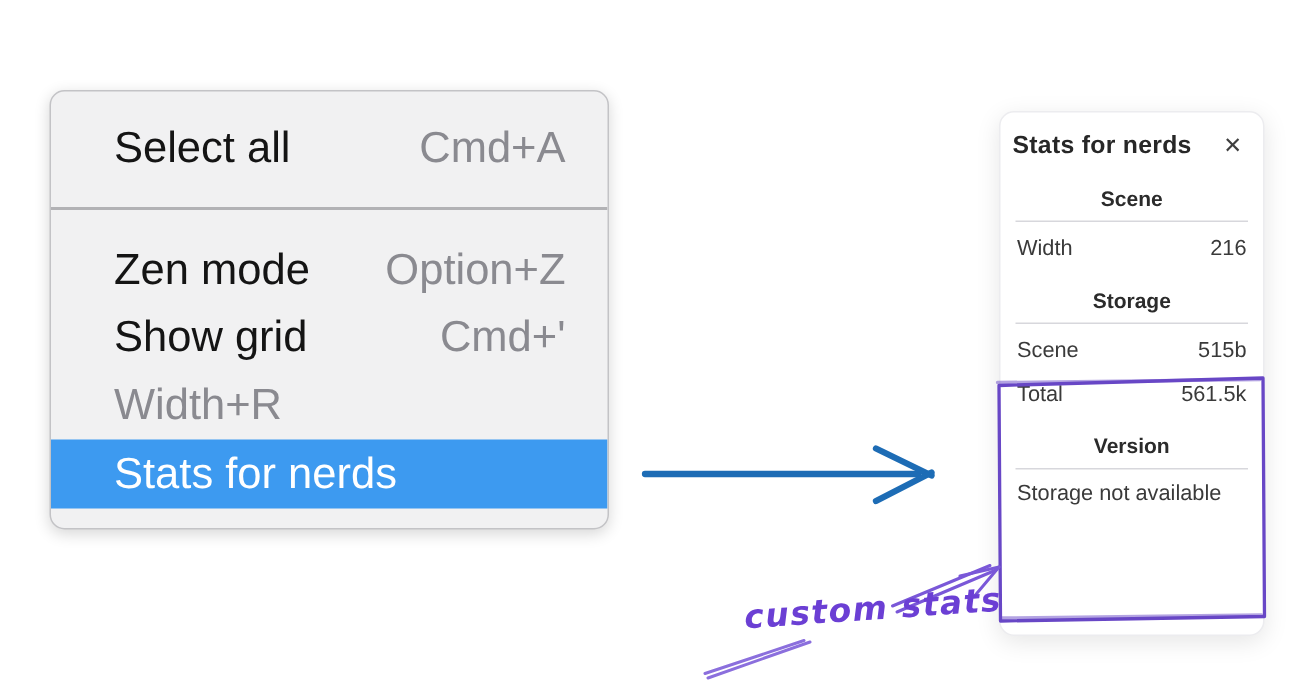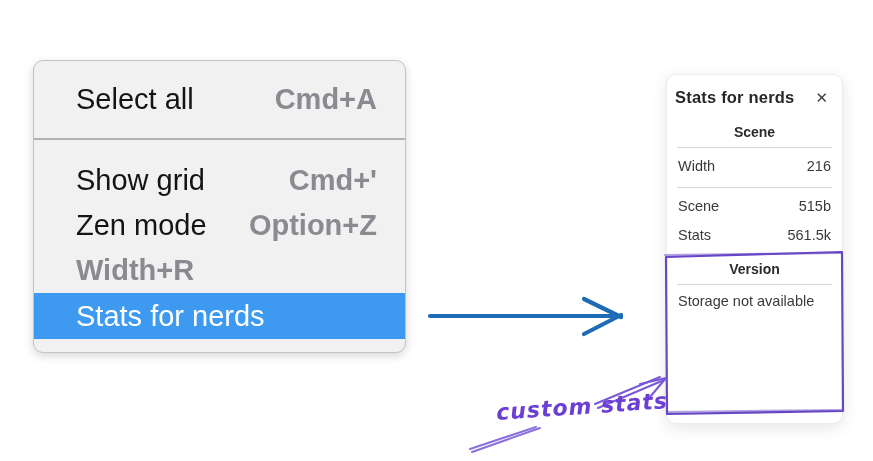--- a/index.html
+++ b/index.html
@@ -15,21 +15,21 @@
     background:#f1f1f2; border:1px solid #c3c3c6; border-radius:10px;
     box-shadow:0 3px 10px rgba(0,0,0,.16);
     font-size:29px; color:#141414; overflow:hidden;margin-top:12px;
   }
   .menu-section.top { padding:16px 0; border-bottom:2px solid #b2b2b5; }
   .menu-section.bottom { padding:18px 0 13px; }
   .menu-row {
     height:45px; display:flex; align-items:center; justify-content:space-between;
     padding:0 28px 0 42px; cursor:default;
   }
-  .menu-row .mi-shortcut { color:#8a8a90;font-weight:bold; }
+  .menu-row .mi-shortcut { color:#8a8a90; }
   .menu-row.highlighted { background:#3d9af0; height:46px; }
   .menu-row.highlighted .mi-label { color:#ffffff; }
   .menu-row.highlighted .mi-shortcut { color:rgba(255,255,255,.82); }
 
   
   .stats-panel {
     position:absolute; left:666px; top:74px; width:177px; height:350px;
     background:#ffffff; border:1px solid #ececef; border-radius:10px;
     box-shadow:0 4px 16px rgba(0,0,0,.10);
     padding:13px 8px 10px; font-size:14.5px; color:#3a3a3a; z-index:2;
@@ -59,26 +59,26 @@
 
   <div class="menu">
     <div class="menu-section top">
       <div class="menu-row">
         <span class="mi-label">Select all</span>
         <span class="mi-shortcut">Cmd+A</span>
       </div>
     </div>
     <div class="menu-section bottom">
       <div class="menu-row">
+        <span class="mi-label">Zen mode</span>
+        <span class="mi-shortcut">Option+Z</span>
+      </div>
+      <div class="menu-row">
         <span class="mi-label">Show grid</span>
         <span class="mi-shortcut">Cmd+'</span>
-      </div>
-      <div class="menu-row">
-        <span class="mi-label">Zen mode</span>
-        <span class="mi-shortcut">Option+Z</span>
       </div>
       <div class="menu-row">
         <span class="mi-shortcut">Width+R</span>
       </div>
       <div class="menu-row highlighted">
         <span class="mi-label">Stats for nerds</span>
       </div>
     </div>
   </div>
 
@@ -91,27 +91,28 @@
     <div class="stat-section first">
       <div class="sec-title">Scene</div>
       <div class="sec-divider"></div>
       <div class="stat-row">
         <span>Width</span>
         <span>216</span>
       </div>
     </div>
 
     <div class="stat-section">
+      <div class="sec-title">Storage</div>
       <div class="sec-divider"></div>
       <div class="stat-row">
         <span>Scene</span>
         <span>515b</span>
       </div>
       <div class="stat-row">
-        <span>Stats</span>
+        <span>Total</span>
         <span>561.5k</span>
       </div>
     </div>
 
     <div class="stat-section">
       <div class="sec-title">Version</div>
       <div class="sec-divider"></div>
       <div class="stat-note">Storage not available</div>
     </div>
   </div>

